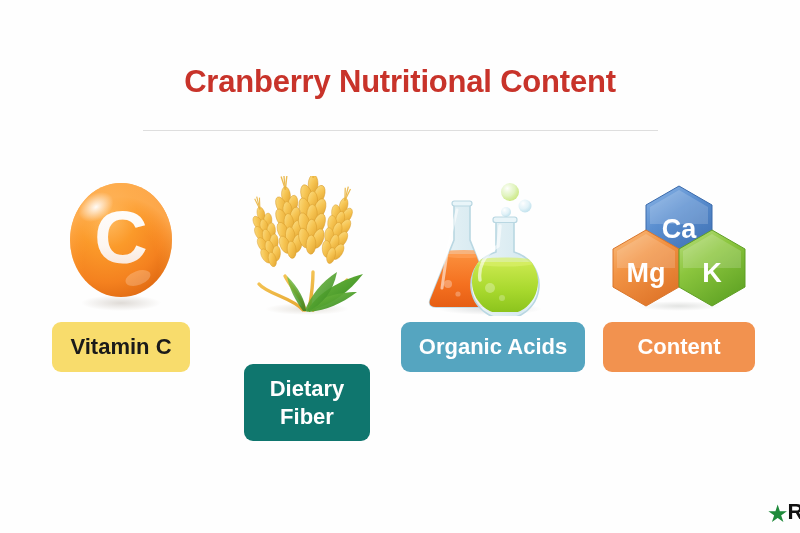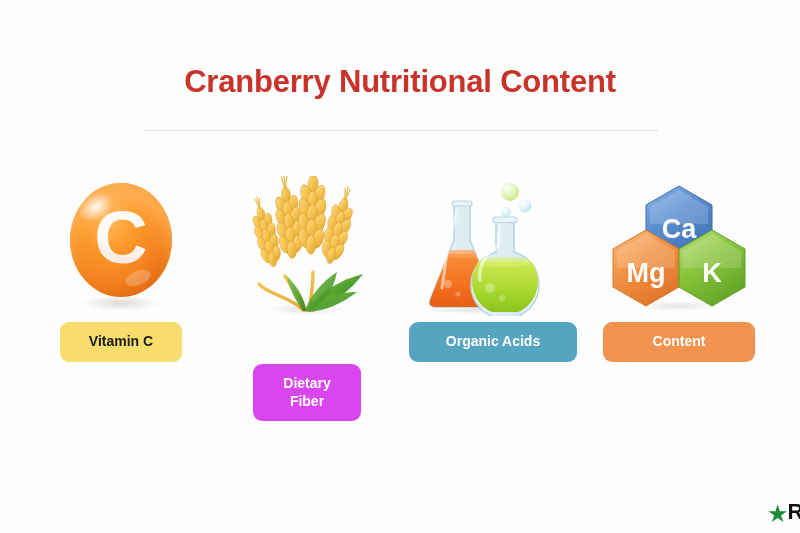--- a/index.html
+++ b/index.html
@@ -61,30 +61,30 @@
   }
   .icon-box {
     height: 140px;
     display: flex;
     align-items: center;
     justify-content: center;
   }
   .chip {
     margin-top: 6px;
     border-radius: 9px;
-    font-size: 14px;
+    font-size: 22px;
     font-weight: 600;
     text-align: center;
     line-height: 1.25;
     padding: 11px 18px;
     box-sizing: border-box;
     font-family: "Liberation Sans", sans-serif;
   }
   .chip-vitc   { background: #f8dc6c; color: #1a1a1a; min-width: 122px; }
-  .chip-fiber  { background: #d946ef; color: #ffffff; min-width: 108px; padding-left:26px; padding-right:26px;margin-top:48px;}
+  .chip-fiber  { background: #0f766e; color: #ffffff; min-width: 108px; padding-left:26px; padding-right:26px;margin-top:48px;}
   .chip-acids  { background: #55a5c0; color: #ffffff; min-width: 168px; }
   .chip-min    { background: #f2924f; color: #ffffff; min-width: 152px; }
 
   
   .logo {
     position: absolute;
     right: -4px;
     bottom: 8px;
     display: flex;
     align-items: center;

